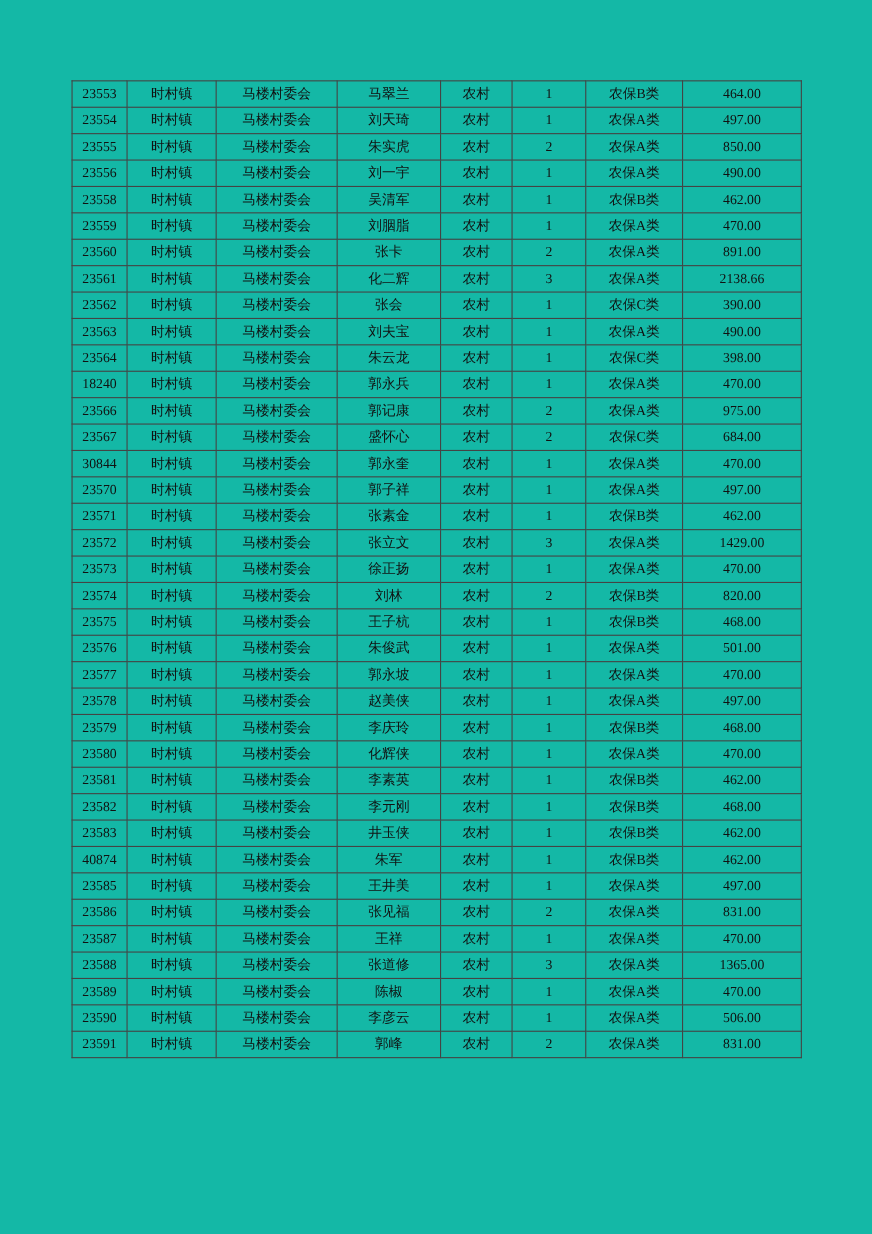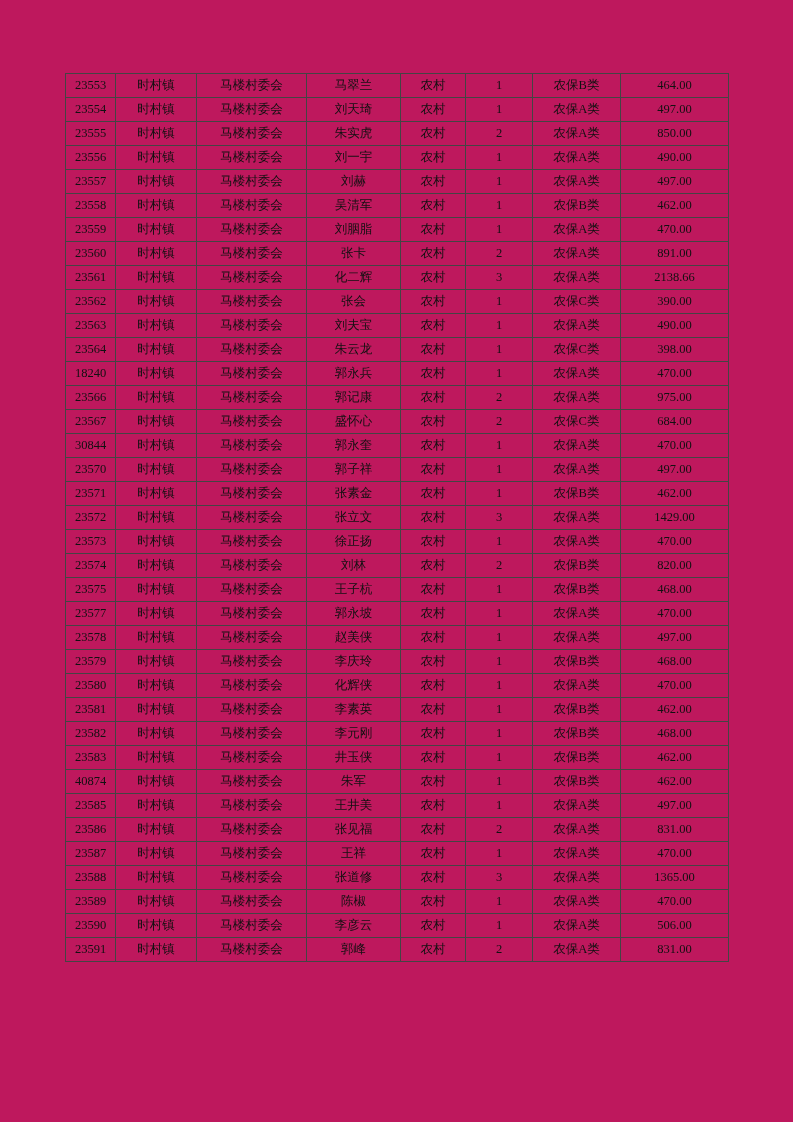--- a/index.html
+++ b/index.html
@@ -12,21 +12,21 @@
     height: 1122px;
     position: relative;
     font-family: "Liberation Serif", "DejaVu Serif", serif;
   }
   .sheet {
     position: absolute;
     left: 0;
     top: 0;
     width: 793px;
     height: 1122px;
-    background: #be185d;
+    background: #14b8a6;
   }
   table.payment-table {
     position: absolute;
     left: 65px;
     top: 73px;
     border-collapse: collapse;
     table-layout: fixed;
   }
   table.payment-table td {
     border: 1px solid #444444;
@@ -98,30 +98,20 @@
           <td>23556</td>
           <td>时村镇</td>
           <td>马楼村委会</td>
           <td>刘一宇</td>
           <td>农村</td>
           <td>1</td>
           <td>农保A类</td>
           <td>490.00</td>
         </tr>
         <tr>
-          <td>23557</td>
-          <td>时村镇</td>
-          <td>马楼村委会</td>
-          <td>刘赫</td>
-          <td>农村</td>
-          <td>1</td>
-          <td>农保A类</td>
-          <td>497.00</td>
-        </tr>
-        <tr>
           <td>23558</td>
           <td>时村镇</td>
           <td>马楼村委会</td>
           <td>吴清军</td>
           <td>农村</td>
           <td>1</td>
           <td>农保B类</td>
           <td>462.00</td>
         </tr>
         <tr>
@@ -276,20 +266,30 @@
         </tr>
         <tr>
           <td>23575</td>
           <td>时村镇</td>
           <td>马楼村委会</td>
           <td>王子杭</td>
           <td>农村</td>
           <td>1</td>
           <td>农保B类</td>
           <td>468.00</td>
+        </tr>
+        <tr>
+          <td>23576</td>
+          <td>时村镇</td>
+          <td>马楼村委会</td>
+          <td>朱俊武</td>
+          <td>农村</td>
+          <td>1</td>
+          <td>农保A类</td>
+          <td>501.00</td>
         </tr>
         <tr>
           <td>23577</td>
           <td>时村镇</td>
           <td>马楼村委会</td>
           <td>郭永坡</td>
           <td>农村</td>
           <td>1</td>
           <td>农保A类</td>
           <td>470.00</td>

